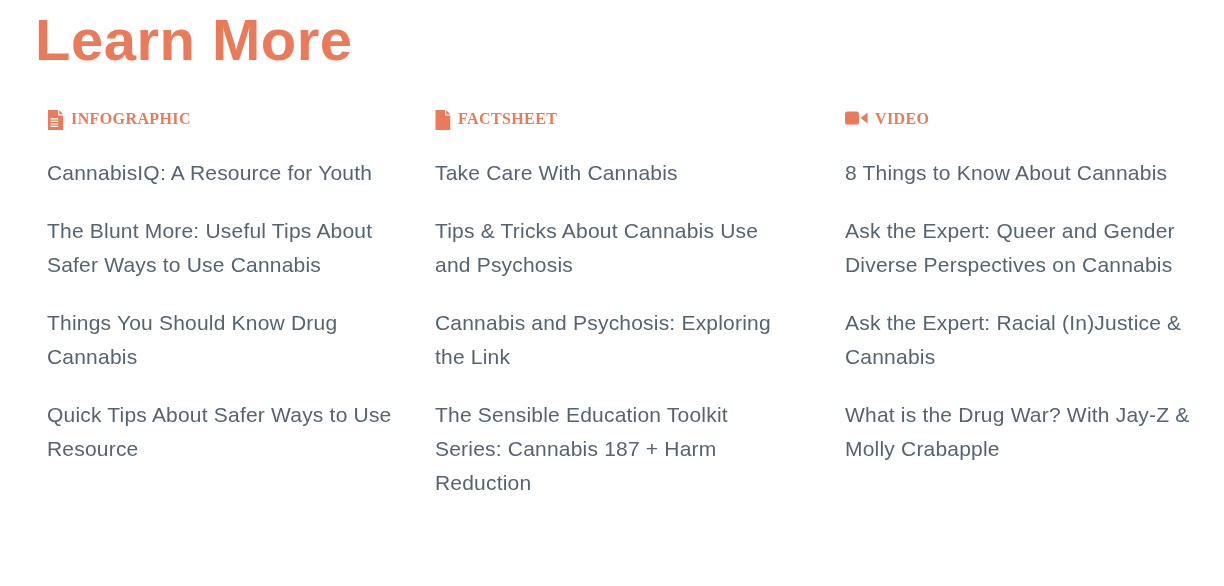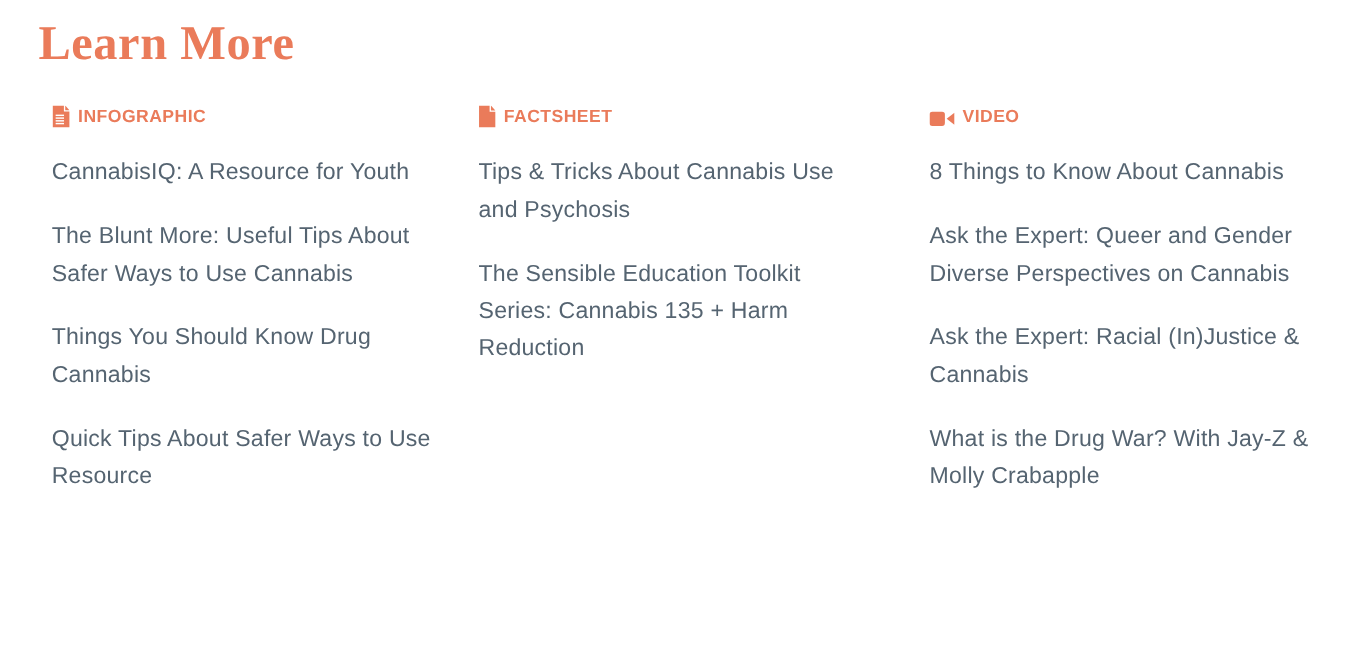--- a/index.html
+++ b/index.html
@@ -9,43 +9,44 @@
   }
   * { margin: 0; padding: 0; box-sizing: border-box; }
   html, body {
     width: 1224px; height: 586px;
     background: var(--bg);
     font-family: "Liberation Sans", sans-serif;
     overflow: hidden;
   }
   .page { padding: 14px 0 0 35px; }
   .page-title {
-    font-family: Liberation Serif, serif;
+    font-family: Liberation Sans, sans-serif;
     font-weight: 700;
-    font-size: 44px;
+    font-size: 58px;
     line-height: 52px;
     color: var(--accent);
     letter-spacing: 0.5px;
-    margin-bottom: 28px;
+    margin-bottom: 44px;
   }
   .columns {
     display: flex;
     padding-left: 12px; 
   }
   .col { width: 345px; margin-right: 43px; }
   .col.col-2 { width: 358px; margin-right: 52px; }
   .col.col-3 { width: 350px; margin-right: 0; }
 
   .section + .section { margin-top: 9px; }
 
   .section-header {
     display: flex;
-    align-items: flex-end;
+    align-items: flex-start;
     margin-bottom: 24px;
     height: 22px;
+    font-family: Liberation Serif, serif;
   }
   .section-header .icon {
     display: inline-flex;
     align-items: center;
     margin-right: 7px;
   }
   .section-label {
     color: var(--accent);
     font-weight: 700;
     font-size: 16px;
@@ -100,25 +101,27 @@
       <div class="section">
         <div class="section-header">
           <span class="icon">
             <svg width="16" height="20" viewBox="0 0 16 20">
               <path class="fill" d="M0.5 0 h9.6 v5.6 h5.2 V20 H0.5 Z"></path>
               <path class="fill" d="M11.3 0 l4 4.4 h-4 Z"></path>
             </svg>
           </span>
           <span class="section-label">FACTSHEET</span>
         </div>
+        <a class="link">Take Care With Cannabis</a>
         <a class="link">Tips &amp; Tricks About Cannabis Use and Psychosis</a>
       </div>
 
       <div class="section">
-        <a class="link">The Sensible Education Toolkit Series: Cannabis 135 + Harm Reduction</a>
+        <a class="link">Cannabis and Psychosis: Exploring the Link</a>
+        <a class="link">The Sensible Education Toolkit Series: Cannabis 187 + Harm Reduction</a>
       </div>
     </div>
 
     <div class="col col-3">
       <div class="section">
         <div class="section-header">
           <span class="icon">
             <svg width="23" height="16" viewBox="0 0 23 16">
               <rect class="fill" x="0" y="1.5" width="14" height="13" rx="2.6"></rect>
               <polygon class="fill" points="22.6,2.6 22.6,13.4 15.6,8"></polygon>

